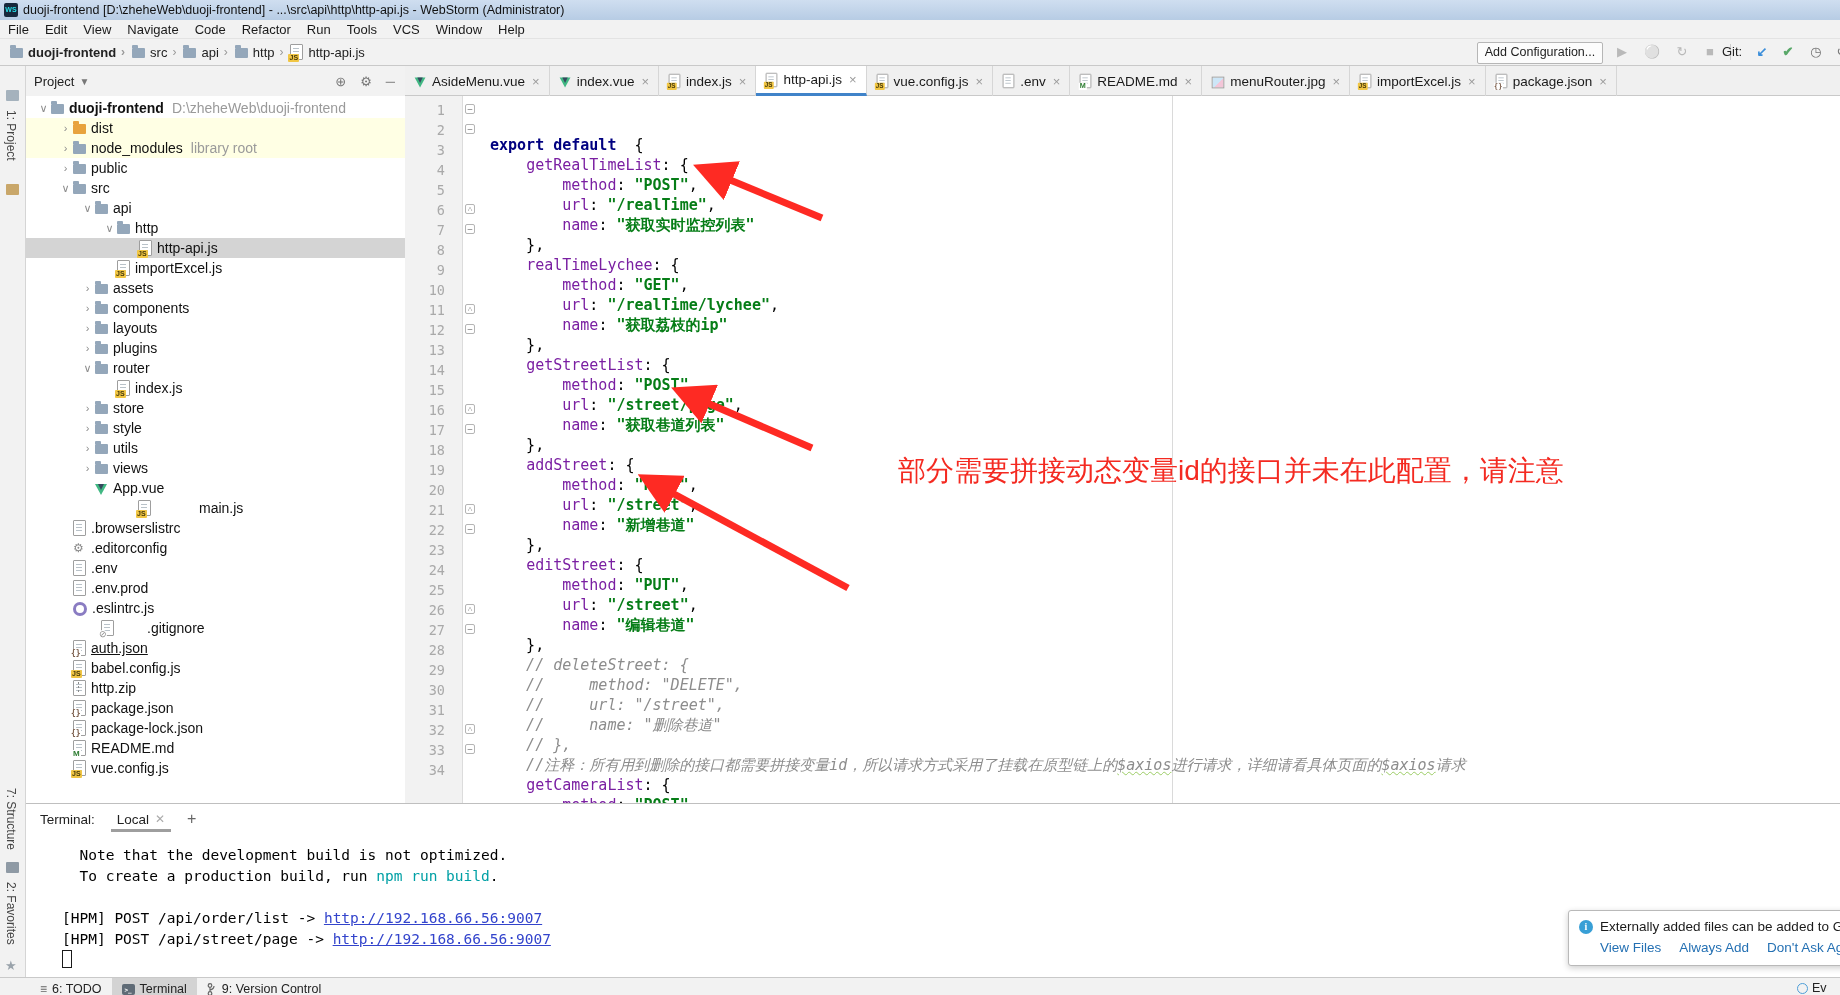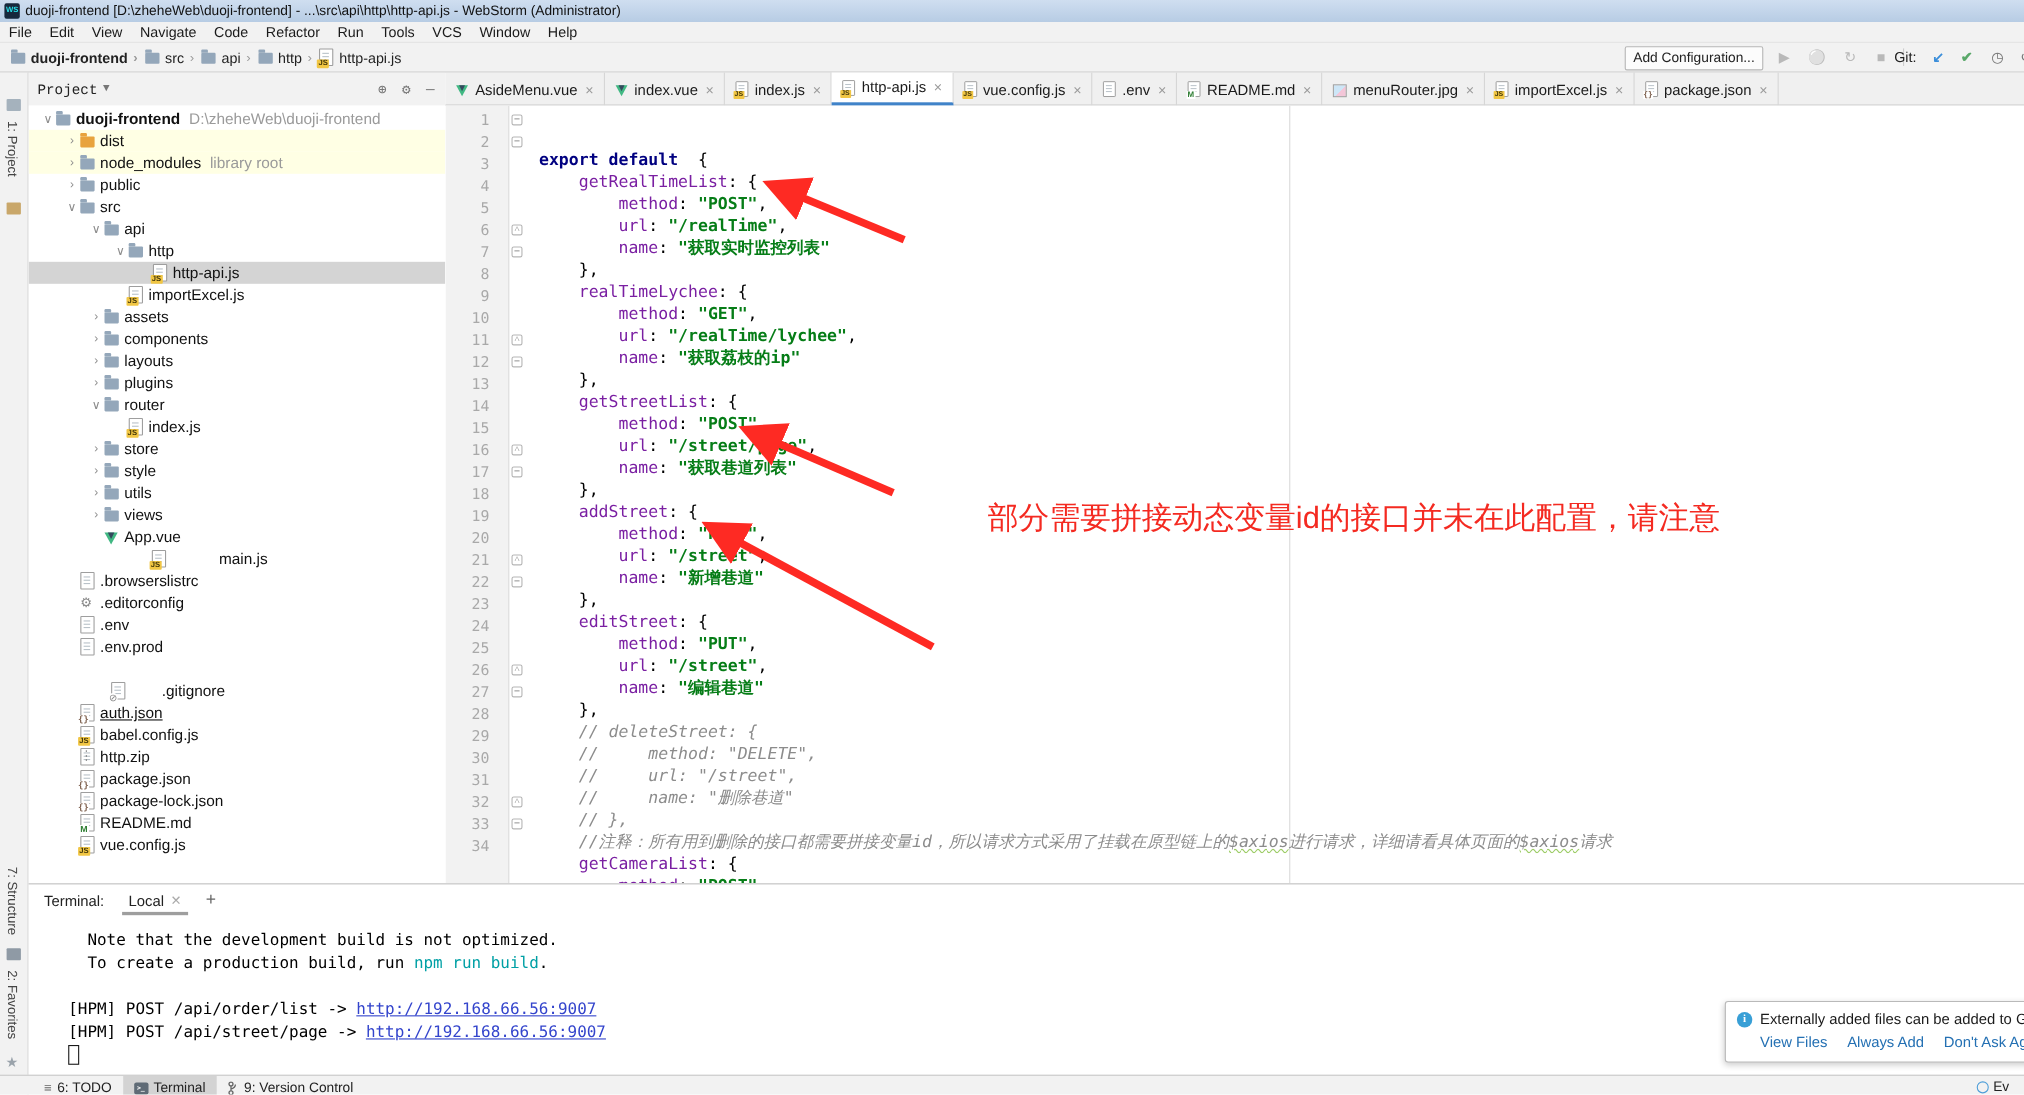--- a/index.html
+++ b/index.html
@@ -29,21 +29,21 @@
   .ic-update{color:#3b8eda!important;font-weight:bold;}
   .ic-commit{color:#59a869!important;font-weight:bold;}
   .ic-clock2{color:#777!important;}
   
   #stripe{left:0;top:66px;width:26px;height:929px;background:#f2f2f2;border-right:1px solid #d5d5d5;box-sizing:border-box;}
   .vlabel{position:absolute;left:4px;writing-mode:vertical-rl;font-size:12px;color:#444;}
   .stripe-ic{position:absolute;left:6px;width:13px;height:11px;background:#a5b2bd;border-radius:1px;}
   .stripe-star{position:absolute;left:5px;color:#9aa3ab;font-size:13px;}
   
   #proj-header{left:26px;top:66px;width:379px;height:30px;background:#f2f2f2;display:flex;align-items:center;
-               font-size:13px;color:#222;box-sizing:border-box;padding-left:8px;font-family:Liberation Mono, monospace;}
+               font-size:13px;color:#222;box-sizing:border-box;padding-left:8px;}
   #proj-header .caret{color:#777;margin-left:5px;font-size:10px;}
   #proj-header .hdr-ic{margin-left:14px;color:#777;font-size:13px;}
   #proj-header .spacer{flex:1;}
   #tree{left:26px;top:96px;width:379px;height:707px;background:#fff;overflow:hidden;}
   .trow{position:absolute;left:0;width:379px;height:20px;display:flex;align-items:center;font-size:14px;color:#111;box-sizing:border-box;}
   .trow.sel{background:#d4d4d4;}
   .trow.hl{background:#ffffe4;}
   .trow .arrow{width:15px;flex:none;color:#8c8c8c;font-size:11px;text-align:center;}
   .trow .lbl{margin-left:5px;white-space:nowrap;}
   .trow .extra{margin-left:8px;color:#9a9a9a;white-space:nowrap;}
@@ -325,20 +325,25 @@
     </div>
     <div class="trow" style="top: 462px; padding-left: 32px;">
       <span class="arrow"></span>
       <span class="ic ic-doc"></span>
       <span class="lbl">.env</span>
     </div>
     <div class="trow" style="top: 482px; padding-left: 32px;">
       <span class="arrow"></span>
       <span class="ic ic-doc"></span>
       <span class="lbl">.env.prod</span>
+    </div>
+    <div class="trow" style="top: 502px; padding-left: 32px;">
+      <span class="arrow"></span>
+      <span class="ic ic-eslint"></span>
+      <span class="lbl">.eslintrc.js</span>
     </div>
     <div class="trow" style="top: 522px; padding-left: 32px; gap: 28px;">
       <span class="arrow"></span>
       <span class="ic ic-doc ic-ignored"></span>
       <span class="lbl">.gitignore</span>
     </div>
     <div class="trow" style="top: 542px; padding-left: 32px; text-decoration: underline;">
       <span class="arrow"></span>
       <span class="ic ic-doc ic-json"></span>
       <span class="lbl">auth.json</span>

